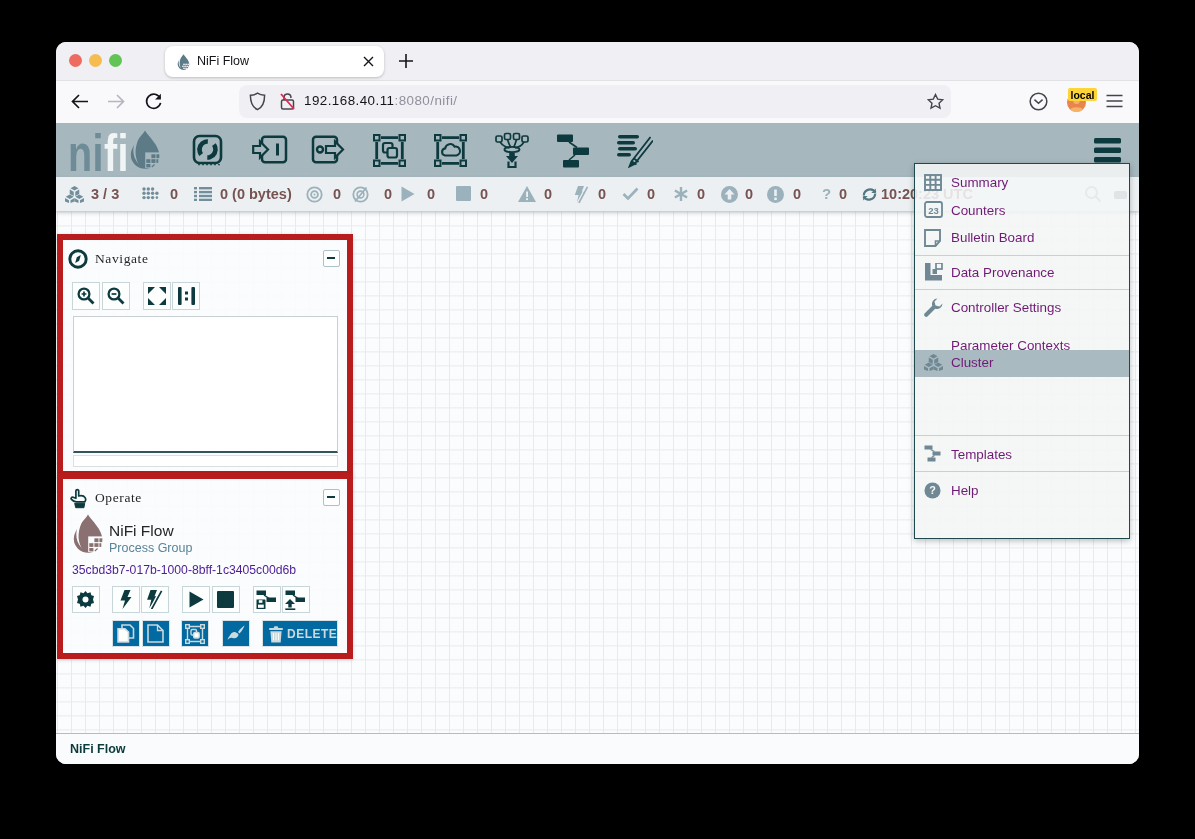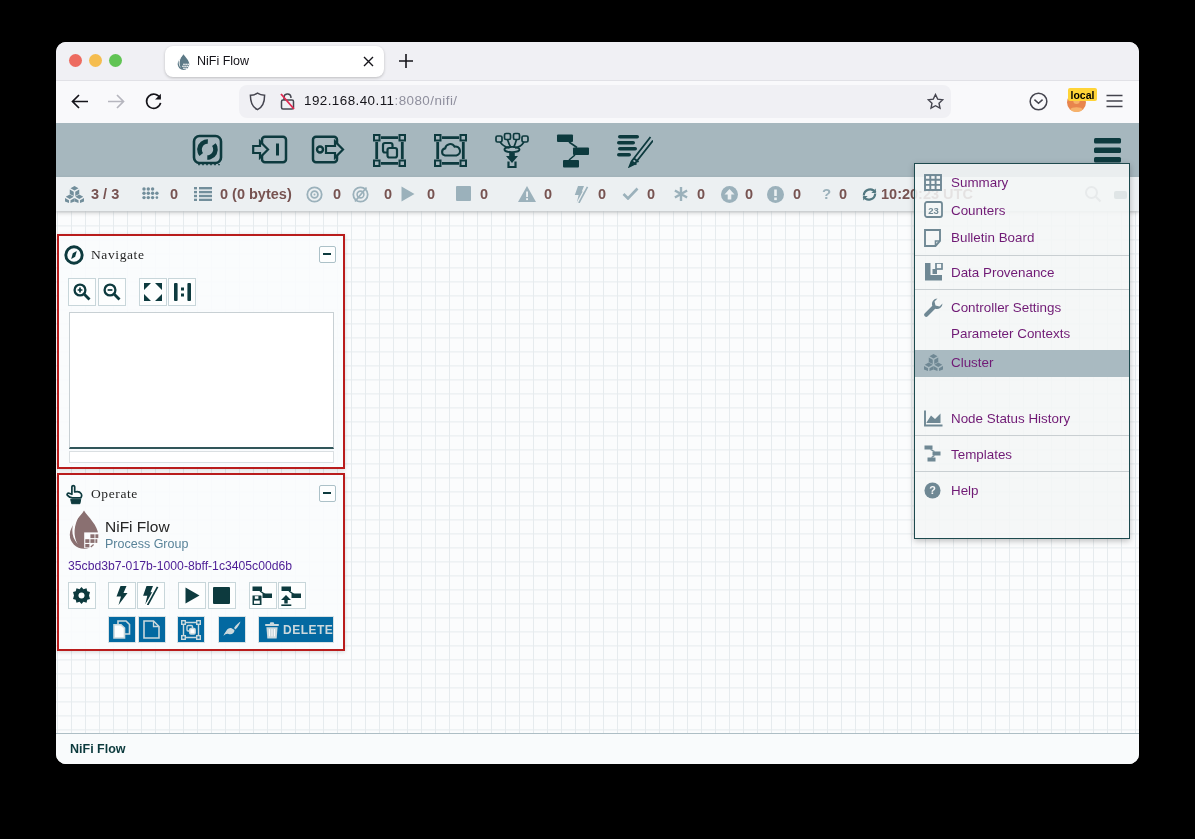--- a/index.html
+++ b/index.html
@@ -30,21 +30,21 @@
 #canvas{position:absolute;left:0;top:169px;width:1083px;height:522px;background:#fbfcfd;
   background-image:
    linear-gradient(to right,#e6ebee 1px,transparent 1px),
    linear-gradient(to bottom,#e6ebee 1px,transparent 1px);
   background-size:14px 14px;background-position:1px 0.4px;}
 #breadcrumb{position:absolute;left:0;top:691px;width:1083px;height:31px;background:#f9fbfc;
   border-top:1px solid #aebec5;}
 #breadcrumb span{position:absolute;left:14px;top:8px;font-size:12.5px;font-weight:bold;color:#0c3a3d;}
 
 .panel{position:absolute;left:1px;width:284px;z-index:5;background:rgba(250,252,253,0.9);
-  border:2px solid #b91c1c;box-shadow:0 1px 4px rgba(0,0,0,0.15);}
+  border:6px solid #b91c1c;box-shadow:0 1px 4px rgba(0,0,0,0.15);}
 .ptitle{position:absolute;left:32px;top:11px;font-family:"Liberation Serif",serif;
   font-size:13.5px;color:#262626;letter-spacing:0.6px;}
 .pmin{position:absolute;right:7px;top:10px;width:15px;height:15px;border:1px solid #acc1c8;
   border-radius:2px;background:#fdfefe;}
 .pmin::after{content:"";position:absolute;left:3px;top:6px;width:8px;height:2px;background:#0c3a3d;}
 .navbtn{position:absolute;width:26px;height:26px;background:#fdfefe;border:1px solid #c8d6da;}
 .opbtn{position:absolute;width:26px;height:25px;background:#fdfefe;border:1px solid #c8d6da;}
 .opbtn2{position:absolute;width:26px;height:25px;background:#0369a1;border:1px solid #d8e2e5;margin-left:40px;}
 
 #menu{position:absolute;left:858px;top:121px;width:214px;height:374px;z-index:10;
@@ -144,20 +144,40 @@
         </svg>
       </span>
     <span class="abs" id="localbadge" style="left:1012px;top:7px;background:#ffd437;color:#000;font-size:10.5px;font-weight:bold;padding:0.5px 2.5px;border-radius:2px;">local</span>
     <span class="abs" id="ffmenu" style="left:1050px;top:13px;">
         <svg width="17" height="14" viewBox="0 0 17 14" stroke="#43434d" stroke-width="1.4">
           <path d="M0.5 1.5 H16.5 M0.5 7 H16.5 M0.5 12.5 H16.5"></path>
         </svg>
       </span>
   </div>
   <div id="nifihead">
+    <div class="abs" id="nifilogo" style="left:8px;top:3px;width:120px;height:48px;">
+      <span class="abs" style="left:4px;top:-3px;font-size:52px;font-weight:bold;letter-spacing:0.5px;
+        transform:scaleX(0.76);transform-origin:0 0;color:#6e8b98;">ni<span style="color:#f1f5f6;">fi</span></span>
+      <span class="abs" style="left:66px;top:4px;">
+          <svg width="30" height="39" viewBox="0 0 30 39">
+            <path d="M15 0.5 C18.5 6.5 29.2 15.5 29.2 24.8 A14.2 13.9 0 0 1 0.8 24.8 C0.8 15.5 11.5 6.5 15 0.5 Z" fill="#5d7a87"></path>
+            <rect x="15.2" y="22.4" width="14.6" height="15.6" fill="#a6b7be"></rect>
+            <g fill="#5d7a87">
+              <rect x="21.4" y="24.3" width="4.1" height="3.8"></rect>
+              <rect x="26.4" y="24.3" width="2.9" height="3.8"></rect>
+              <rect x="16.3" y="29.2" width="4.1" height="3.7"></rect>
+              <rect x="21.4" y="29.2" width="4.1" height="3.7"></rect>
+              <rect x="26.4" y="29.2" width="1.9" height="3.7"></rect>
+              <rect x="16.3" y="34" width="4.1" height="3.4"></rect>
+              <path d="M21.4 36.6 L24.2 34.1 L25 35 L22.2 37.5 Z"></path>
+            </g>
+            <path d="M9.6 4.6 C5.6 9.3 3.4 14.3 3.3 20 C3.2 25.2 5 30 8.6 34 C6.2 29.3 5.3 25 5.6 20.4 C6 15 7.6 10 11.2 4 Z" fill="#a6b7be"></path>
+          </svg>
+        </span>
+    </div>
     <div>
     <span class="abs" style="left:135px;top:10px;">
           <svg width="34" height="34" viewBox="0 0 34 34" fill="none" stroke="#0d3a3e">
             <rect x="3" y="3" width="27" height="27" rx="5.5" stroke-width="2.6"></rect>
             <circle cx="16.5" cy="16.5" r="8" stroke-width="4.6" stroke-dasharray="18.2 6.9" stroke-dashoffset="3" transform="rotate(-18 16.5 16.5)"></circle>
             <g stroke-width="1.6">
               <path d="M2 8 H3.2 M2 12 H3.2 M2 16 H3.2 M2 20 H3.2 M2 24 H3.2"></path>
               <path d="M8 31 V32.2 M12 31 V32.2 M16 31 V32.2 M20 31 V32.2 M24 31 V32.2 M28 31 V32.2"></path>
             </g>
           </svg>
@@ -582,41 +602,32 @@
       </div>
     <div class="mdiv" style="top:125px;"></div>
     <div class="mi" style="top:130px;">
         <span class="ico">
           <svg width="19" height="19" viewBox="0 0 19 19" fill="#6f8894">
             <path d="M13.5 0.5 A5.5 5.5 0 0 0 8.3 7.8 L0.8 15.3 A1.8 1.8 0 0 0 3.7 18.2 L11.2 10.7 A5.5 5.5 0 0 0 18.5 5.5 L15.5 8.5 L11.5 7.5 L10.5 3.5 Z"></path>
           </svg>
         </span>
         <span class="txt">Controller Settings</span>
       </div>
-    <div class="mi" style="top:156px;">
+    <div class="mi" style="top:168px;">
         <span class="txt">Parameter Contexts</span>
       </div>
     <div class="mi hl" style="top:185.5px;height:27.5px;">
         <span class="ico">
           <svg width="19" height="17" viewBox="0 0 19 17" fill="#6f8894">
             <path d="M9.5 0 L13.5 2.2 L9.5 4.4 L5.5 2.2 Z M4.75 3.5 L8.75 5.7 L8.75 10 L4.75 7.9 Z M14.25 3.5 L14.25 7.9 L10.25 10 L10.25 5.7 Z"></path>
             <path d="M4.75 8.6 L8.75 10.8 L4.75 13 L0.75 10.8 Z M0 12.1 L4 14.3 L4 17 L0 15.5 Z M9.5 12.1 L9.5 15.5 L5.5 17 L5.5 14.3 Z"></path>
             <path d="M14.25 8.6 L18.25 10.8 L14.25 13 L10.25 10.8 Z M9.55 12.1 L13.5 14.3 L13.5 17 L9.55 15.5 Z M19 12.1 L19 15.5 L15 17 L15 14.3 Z"></path>
           </svg>
         </span>
         <span class="txt">Cluster</span>
-      </div>
-    <div class="mi" style="top:241.5px;">
-        <span class="ico">
-          <svg width="19" height="17" viewBox="0 0 19 17">
-            <path d="M2.5 12.5 L7 5.5 L11 9 L16.5 3.5 L16.5 13 L2.5 13 Z" fill="#6f8894"></path>
-            <path d="M1 0.5 V15.5 H18.5" stroke="#6f8894" stroke-width="1.9" fill="none"></path>
-          </svg>
-        </span>
-        <span class="txt">Node Status History</span>
       </div>
     <div class="mdiv" style="top:271px;"></div>
     <div class="mi" style="top:277px;">
         <span class="ico">
           <svg width="17" height="17" viewBox="0 0 17 17">
             <g fill="#6f8894">
               <rect x="0.5" y="0.5" width="8" height="4"></rect>
               <rect x="8.5" y="6.5" width="8" height="4"></rect>
               <rect x="3.5" y="12.5" width="8" height="4"></rect>
             </g>

